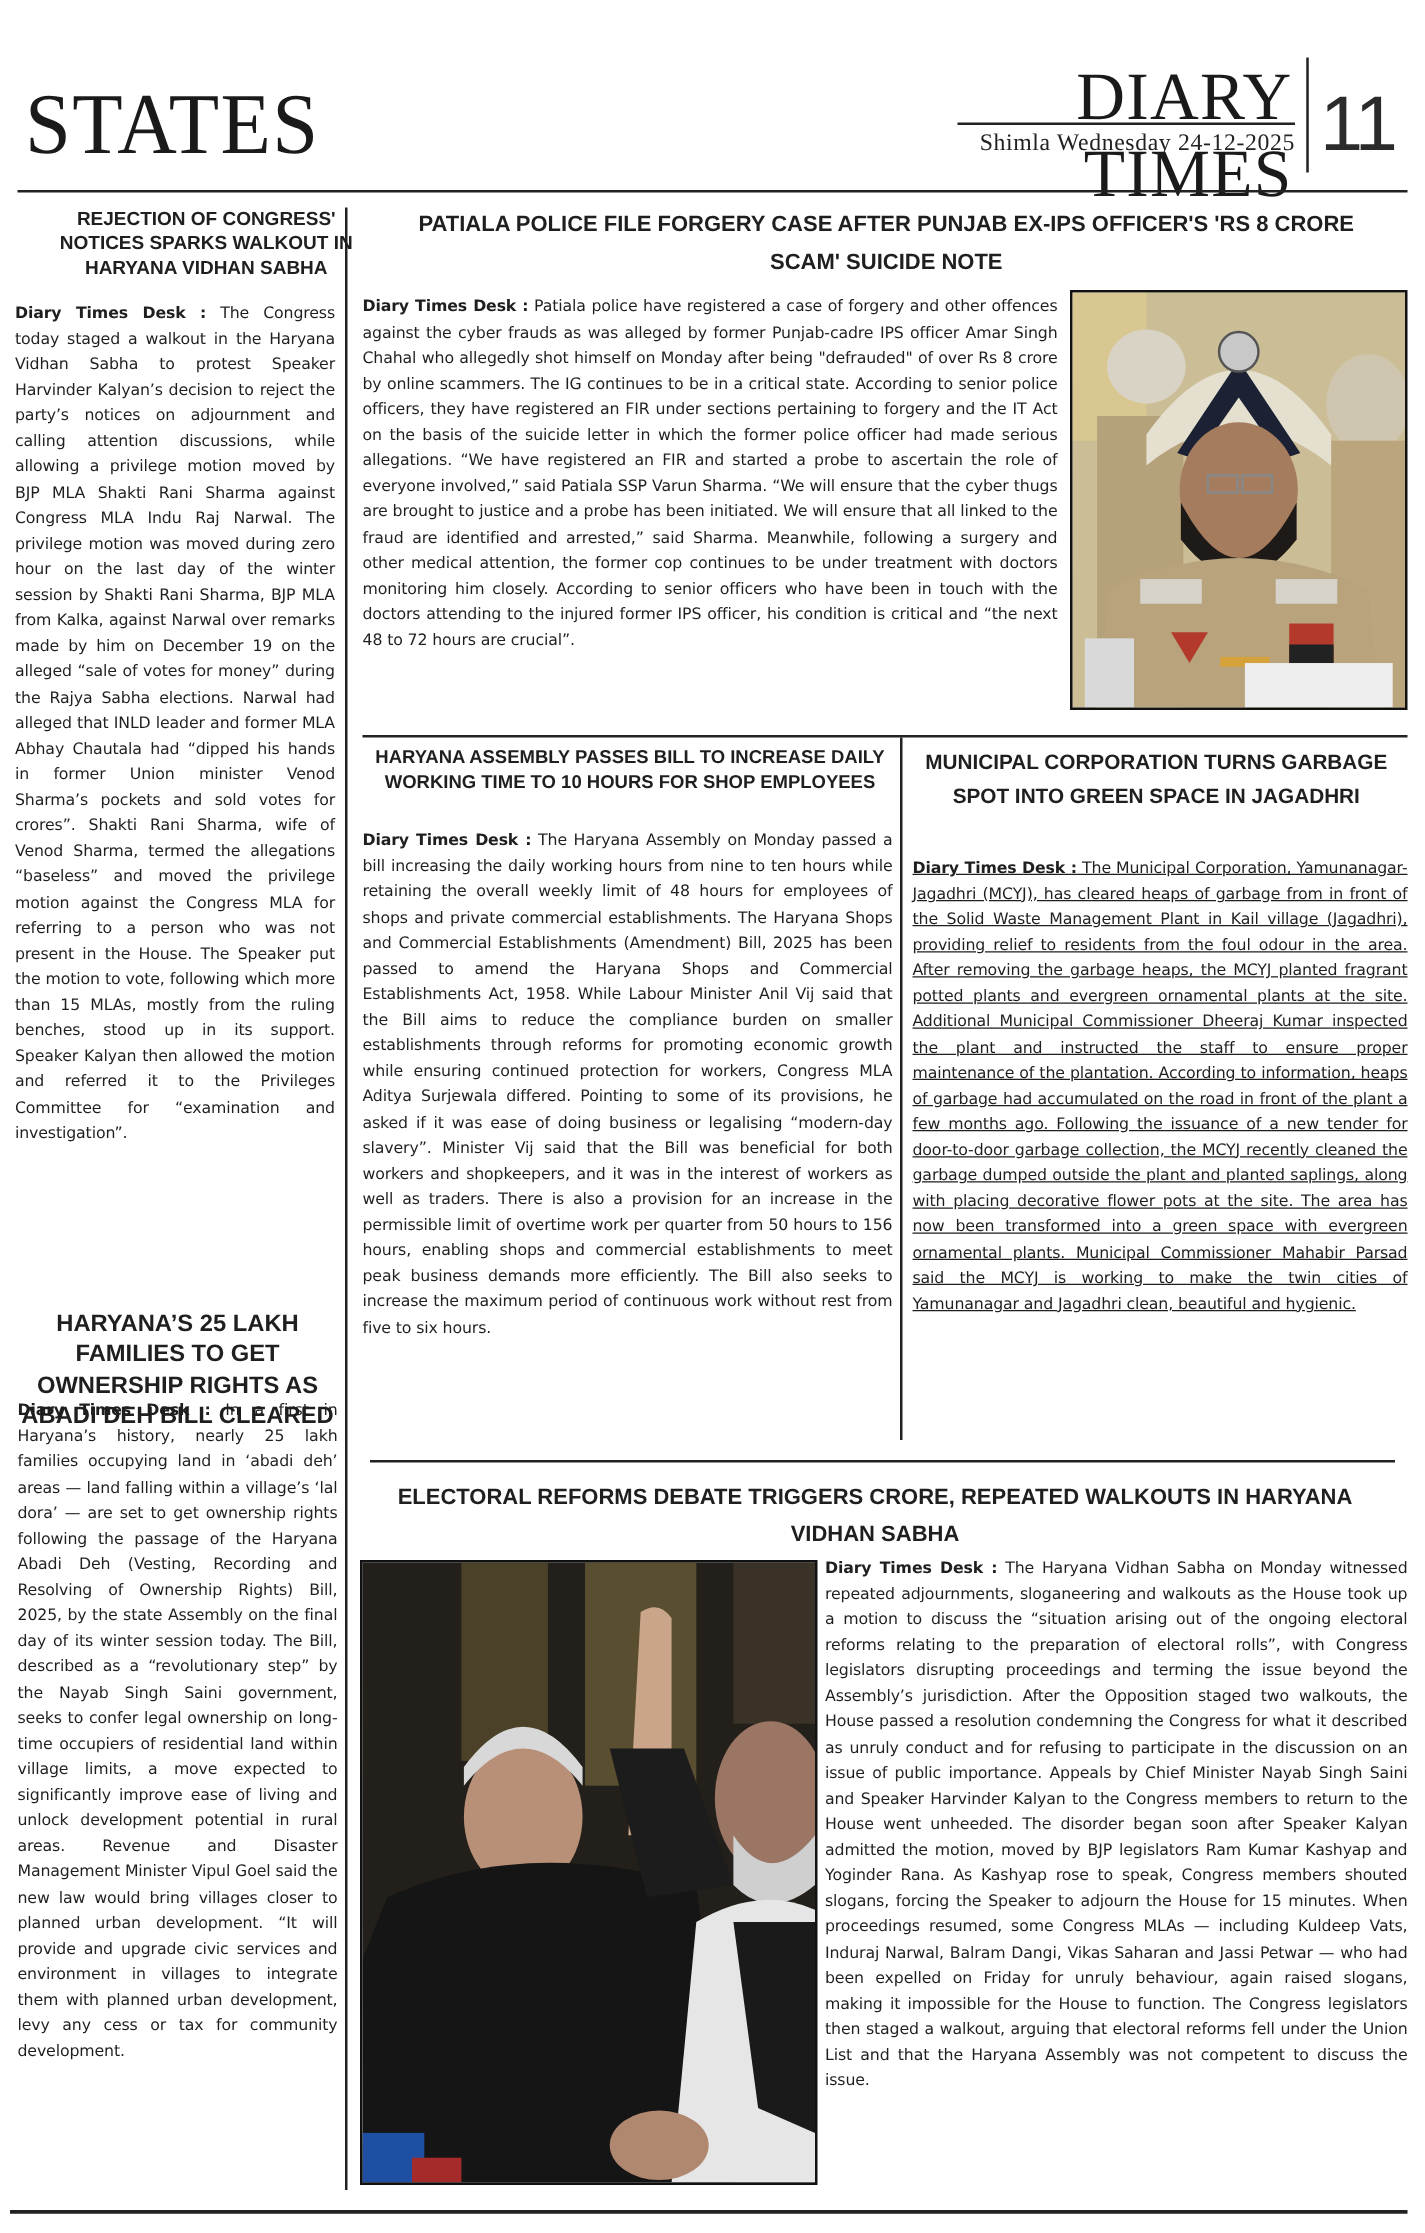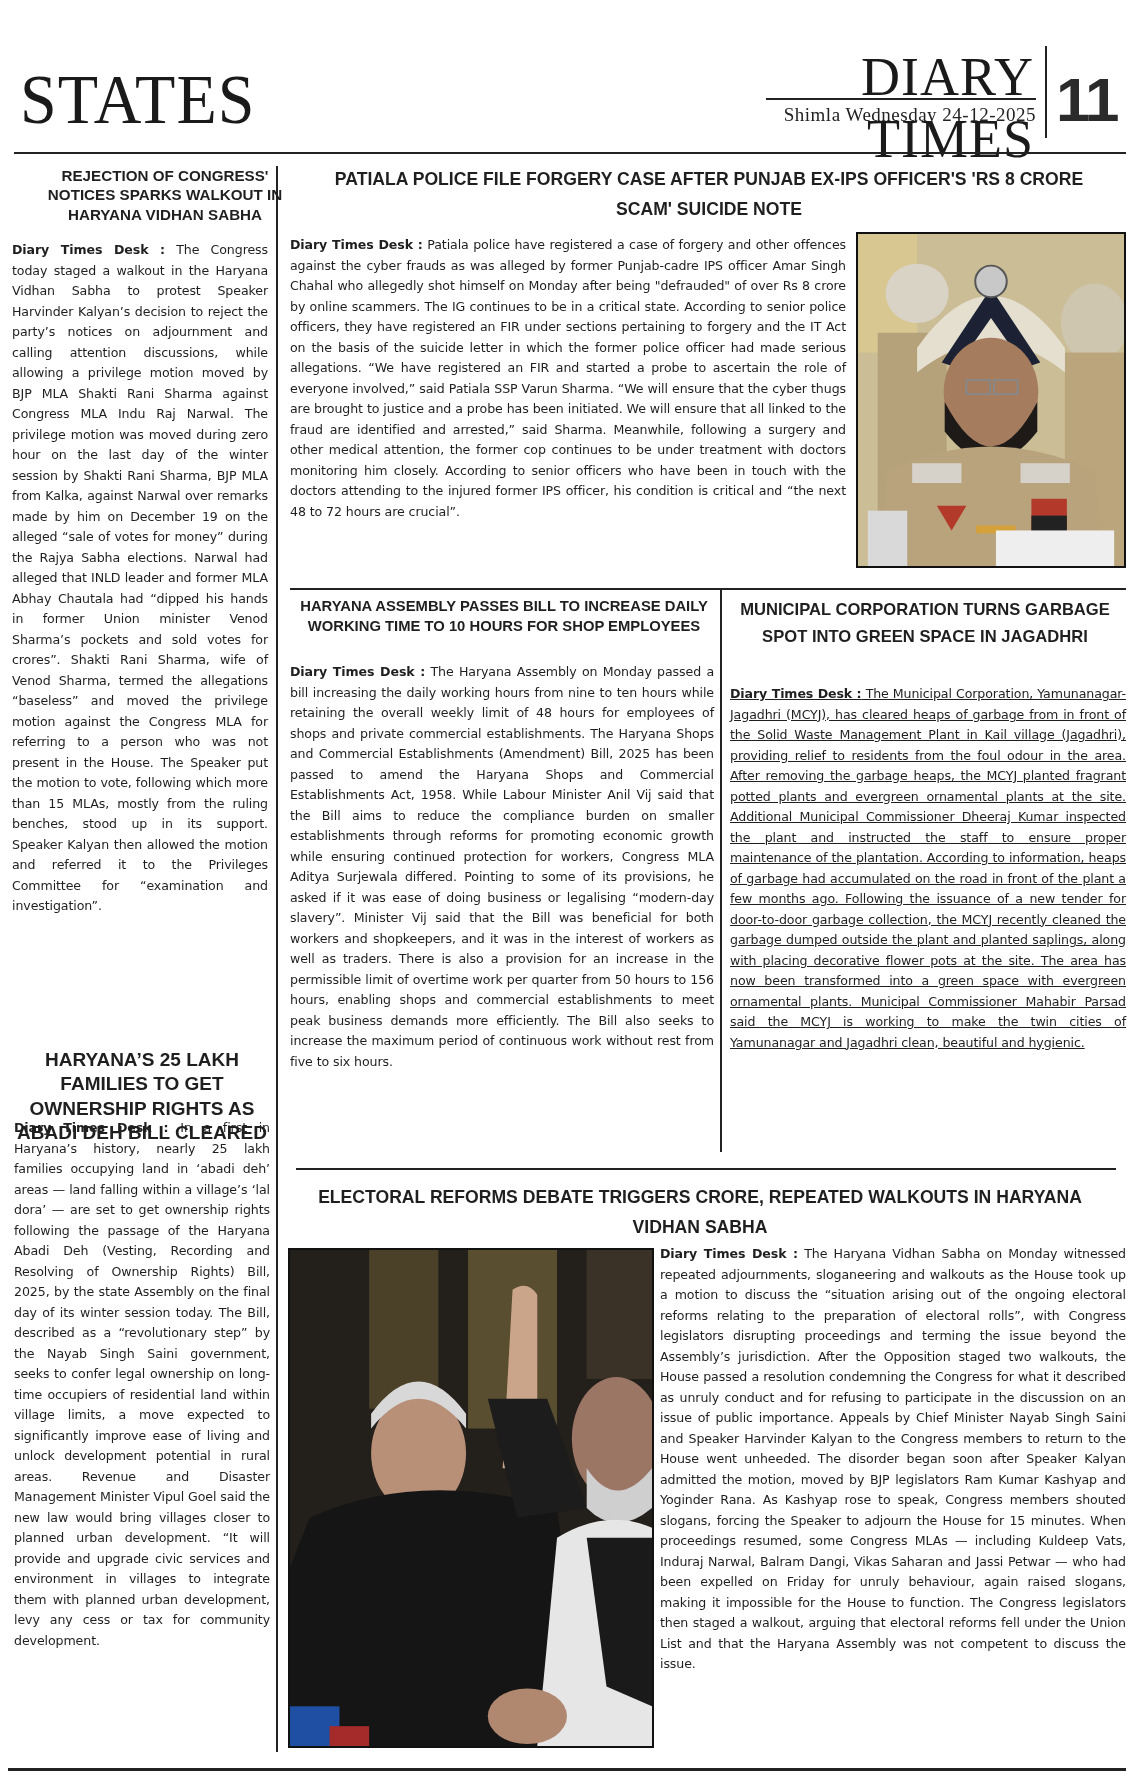--- a/index.html
+++ b/index.html
@@ -4,21 +4,21 @@
 <style>
   * { box-sizing: border-box; margin: 0; padding: 0; }
   html, body { width: 1140px; height: 1786px; background: #ffffff; overflow: hidden; }
   body { position: relative; font-family: "Liberation Sans", sans-serif; color: #1a1a1a; }
 
   .masthead-left { position: absolute; left: 20px; top: 62px; font-family: "Liberation Serif", serif; font-size: 66px; letter-spacing: 1px; color: #1a1a1a; transform: scaleY(1.05); }
   .brand { position: absolute; left: 772px; top: 46px; font-family: "Liberation Serif", serif; font-size: 54px; letter-spacing: 1px; color: #1a1a1a; width: 262px; text-align: right; }
   .brand-rule { position: absolute; left: 766px; top: 98px; width: 270px; height: 2px; background: #222; }
   .dateline { position: absolute; left: 726px; top: 104px; width: 310px; text-align: right; font-family: "Liberation Serif", serif; font-size: 19px; letter-spacing: 0.5px; color: #222; }
   .vsep-head { position: absolute; left: 1045px; top: 46px; width: 2px; height: 92px; background: #222; }
-  .page-number { position: absolute; left: 1056px; top: 64px; font-family: "Liberation Sans", sans-serif; font-weight: 700; font-size: 62px; color: #2b2b2b; letter-spacing: -2px; }
+  .page-number { position: absolute; left: 1056px; top: 64px; font-family: "Liberation Sans", sans-serif; font-weight: 400; font-size: 62px; color: #2b2b2b; letter-spacing: -2px; }
 
   .hrule { position: absolute; height: 2px; background: #222; }
   .vrule { position: absolute; width: 2px; background: #222; }
 
   .headline { position: absolute; font-family: "Liberation Sans", sans-serif; font-weight: 700; text-align: center; color: #1f1f1f; line-height: 1.28; }
   .body-text { position: absolute; font-family: "DejaVu Sans", sans-serif; font-size: 12.6px; line-height: 20.5px; text-align: justify; color: #1f1f1f; letter-spacing: -0.1px; }
   .byline { font-weight: 700; }
 
   .photo { position: absolute; border: 2px solid #111; overflow: hidden; }
   .photo-police { background: linear-gradient(180deg,#c9b98f 0%,#b9a57a 35%,#a38f68 60%,#6d5f48 100%); }

